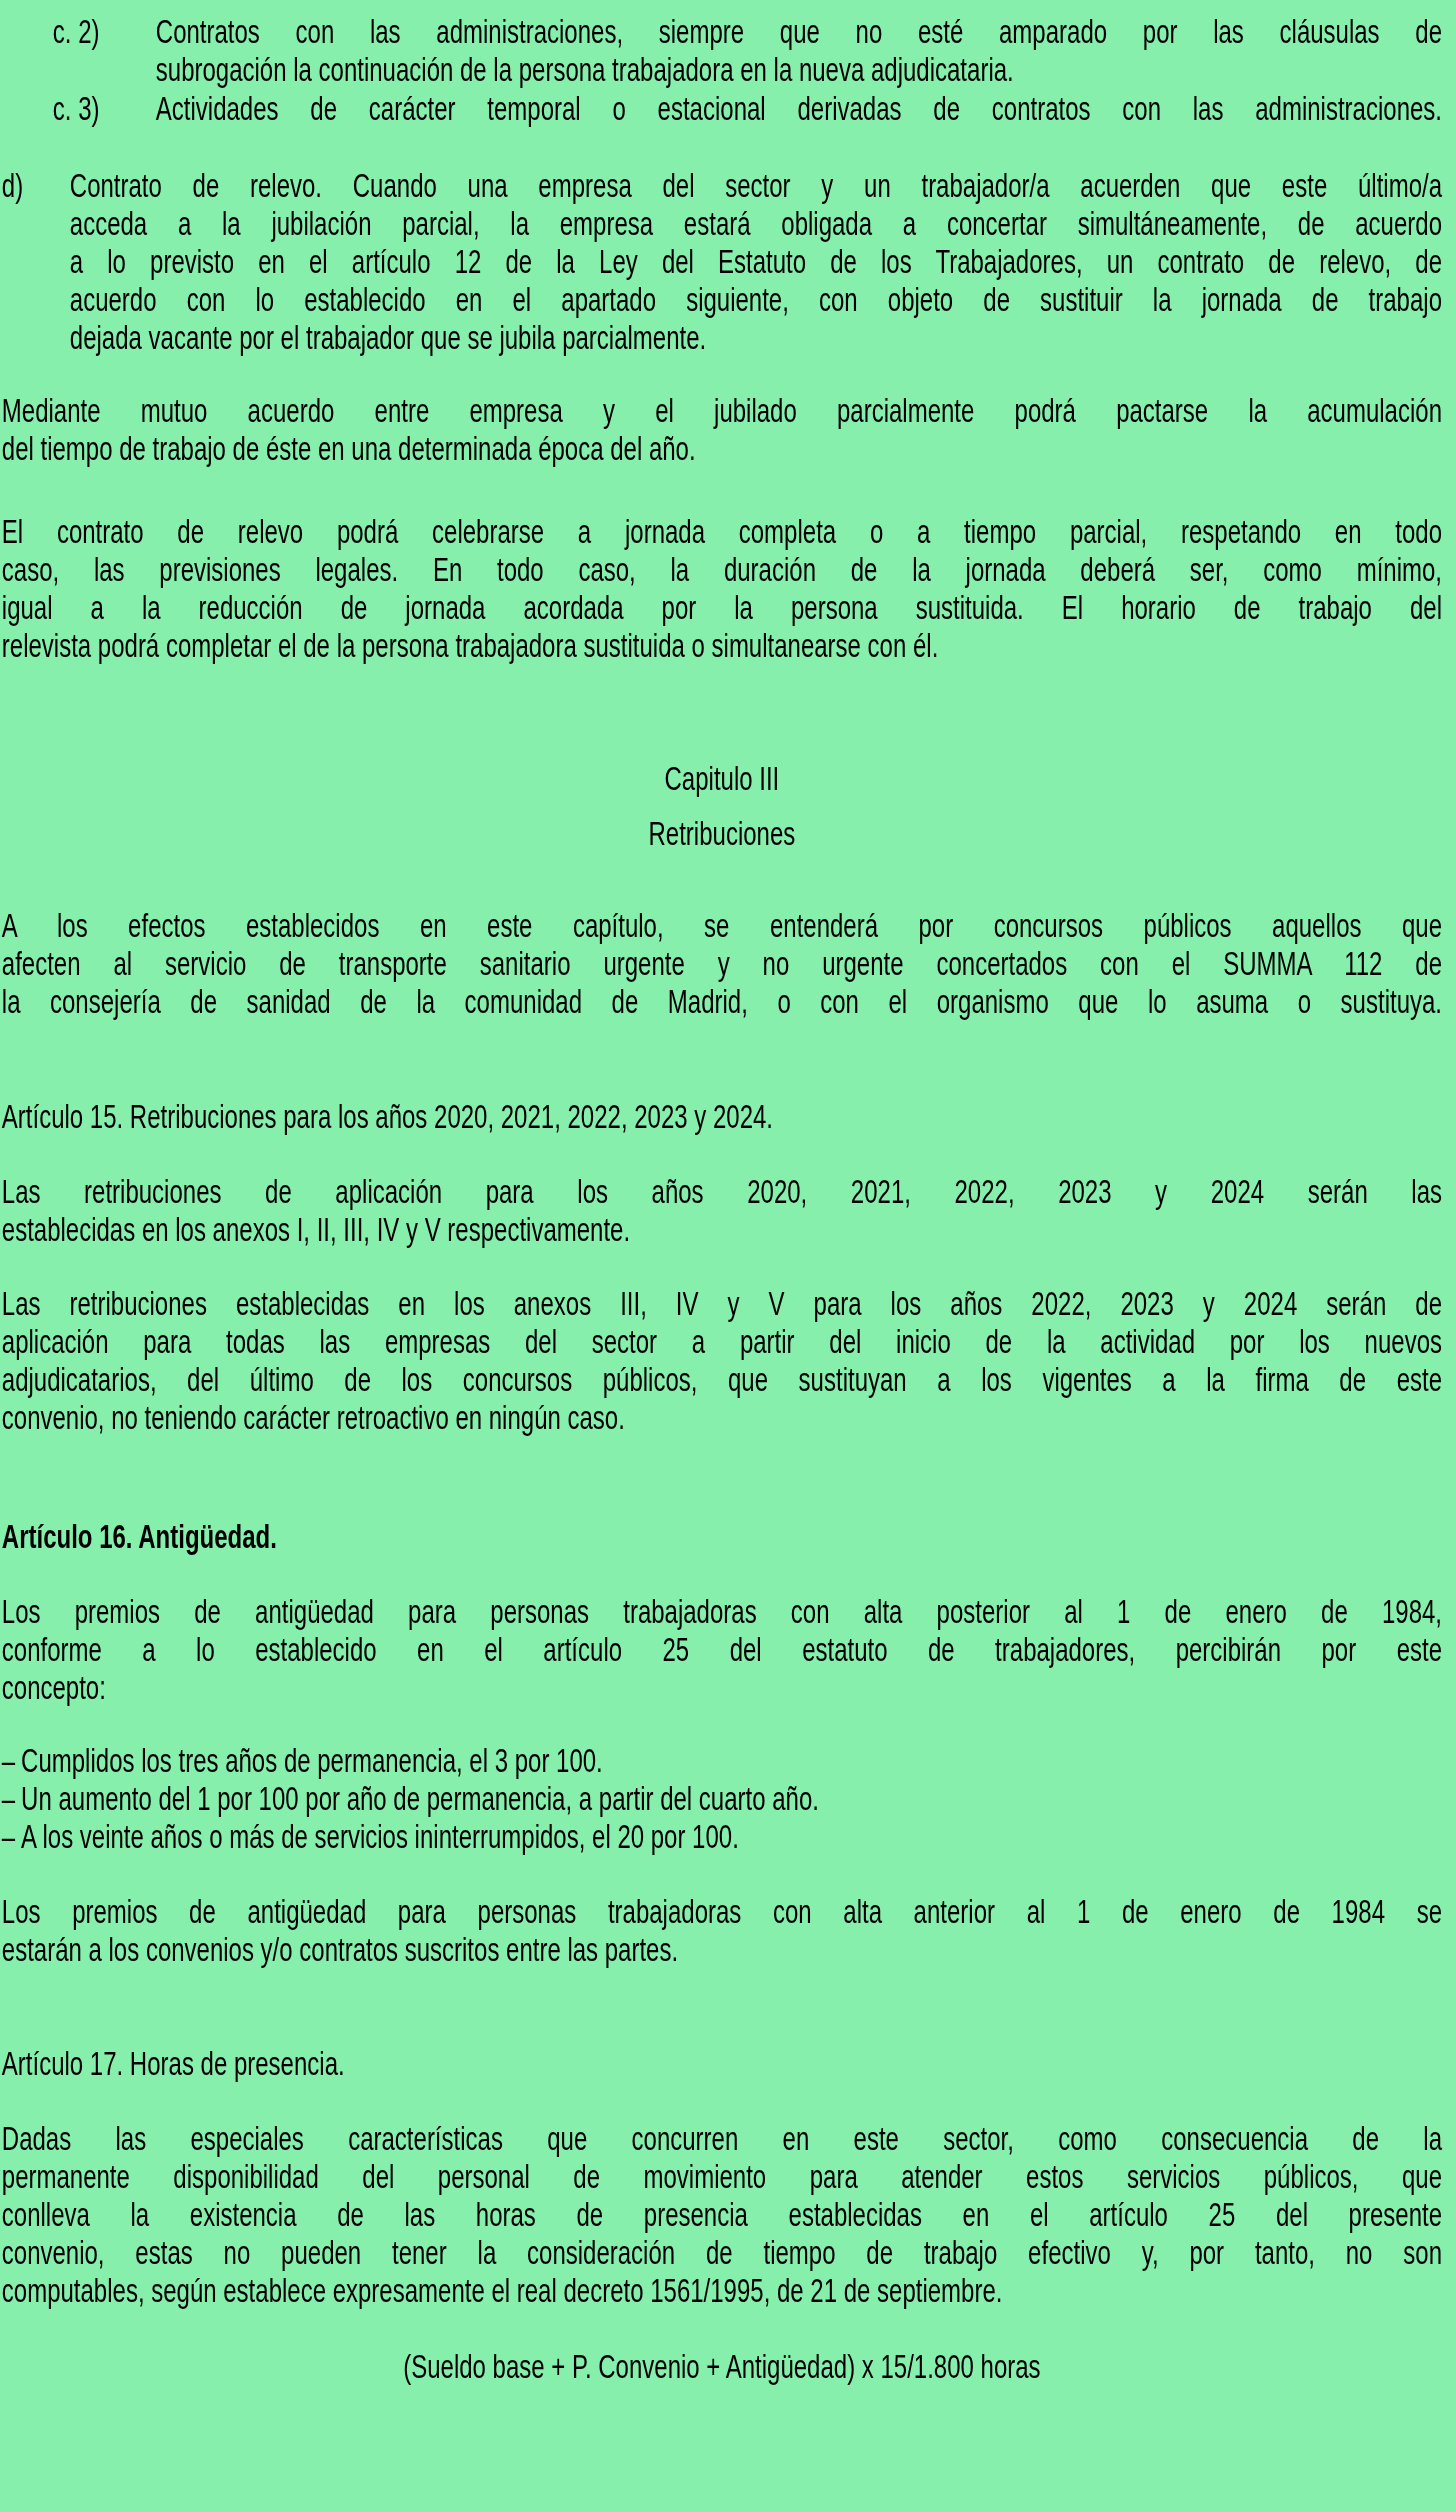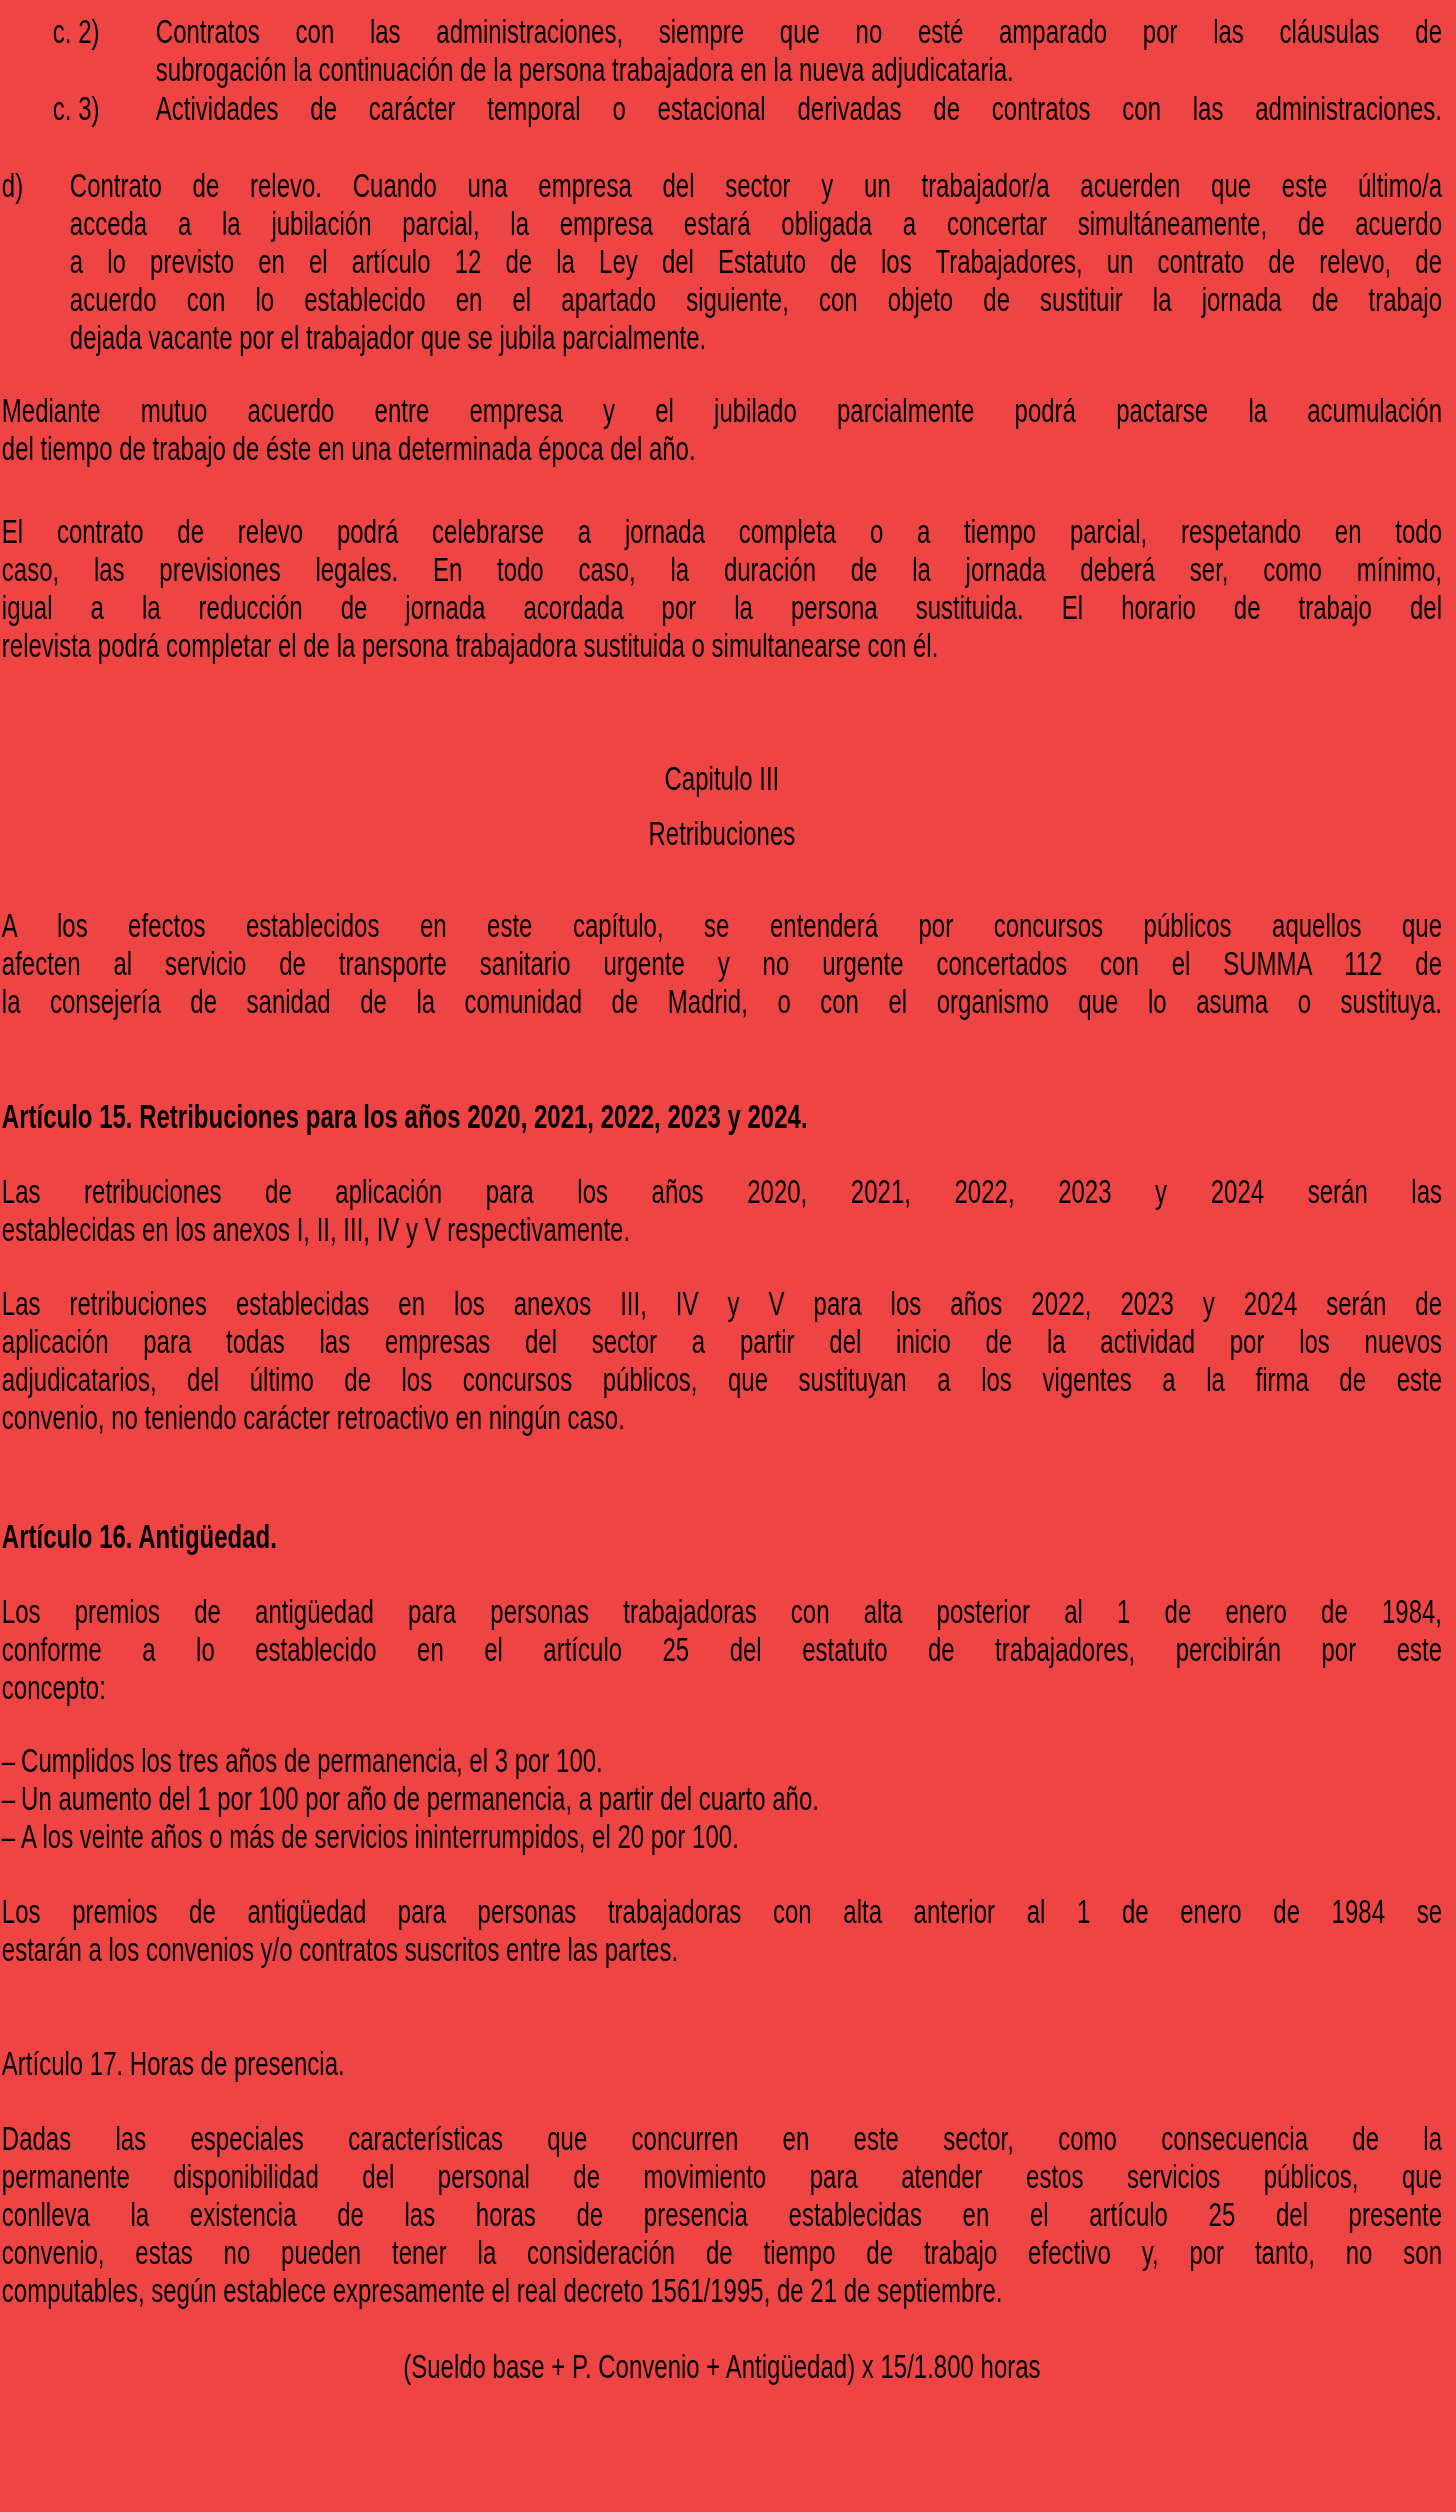--- a/index.html
+++ b/index.html
@@ -2,21 +2,21 @@
 <html lang="es" style="font-size:14px"><head>
 <meta charset="utf-8">
 <style>
   html, body { margin: 0; padding: 0; background: #ffffff; }
   .page {
     position: relative;
     width: 1456px;
     height: 2512px;
     box-sizing: border-box;
     padding: 13px 14px 0 1.8px;
-    background: #ef4444;
+    background: #86efac;
     color: #000000;
     font-family: "Liberation Sans", "DejaVu Sans", sans-serif;
     font-size: 24px;
     overflow: hidden;
   }
   .ln {
     display: block;
     line-height: 38px;
     height: 38px;
     text-align: justify;
@@ -37,21 +37,21 @@
   .dash-marker { position: absolute; left: 0; top: 0; line-height: 38px; transform: scaleY(1.35); }
   .dash-text { margin-left: 19.3px; }
   
   #b2  { margin-top: 0.9px; }
   #b3  { margin-top: 39px; }
   #b4  { margin-top: 45px; }
   #b5  { margin-top: 35px; }
   #b6  { margin-top: 95px; }
   #b7  { margin-top: 17px; }
   #b8  { margin-top: 54px; }
-  #b9  { margin-top: 77px; font-weight: bold; }
+  #b9  { margin-top: 77px; }
   #b10 { margin-top: 37px; }
   #b11 { margin-top: 36px; }
   #b12 { margin-top: 81px; font-weight: bold; }
   #b13 { margin-top: 37px; }
   #b14 { margin-top: 35px; }
   #b15 { margin-top: 37px; }
   #b16 { margin-top: 76px; }
   #b17 { margin-top: 37px; }
   #b18 { margin-top: 41px; }
   #b19 { margin-top: 38px; }

